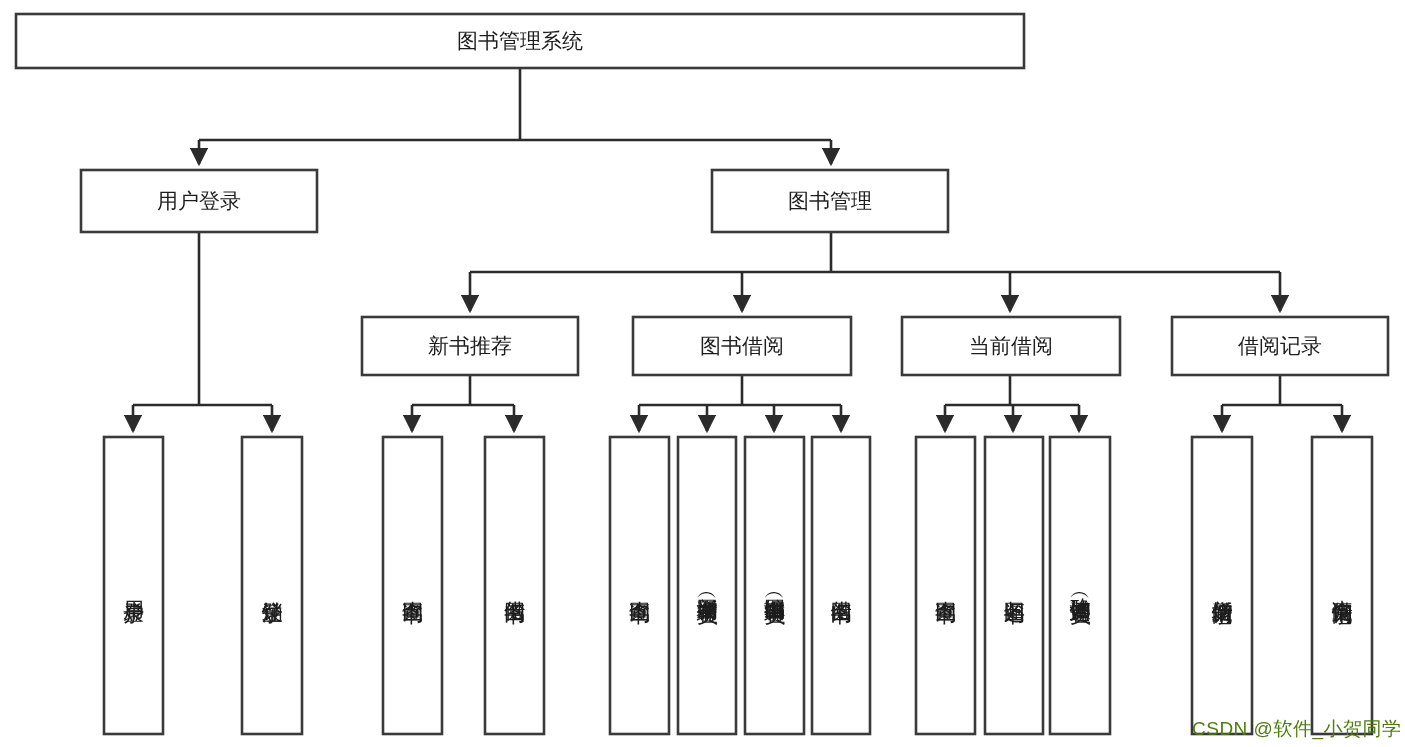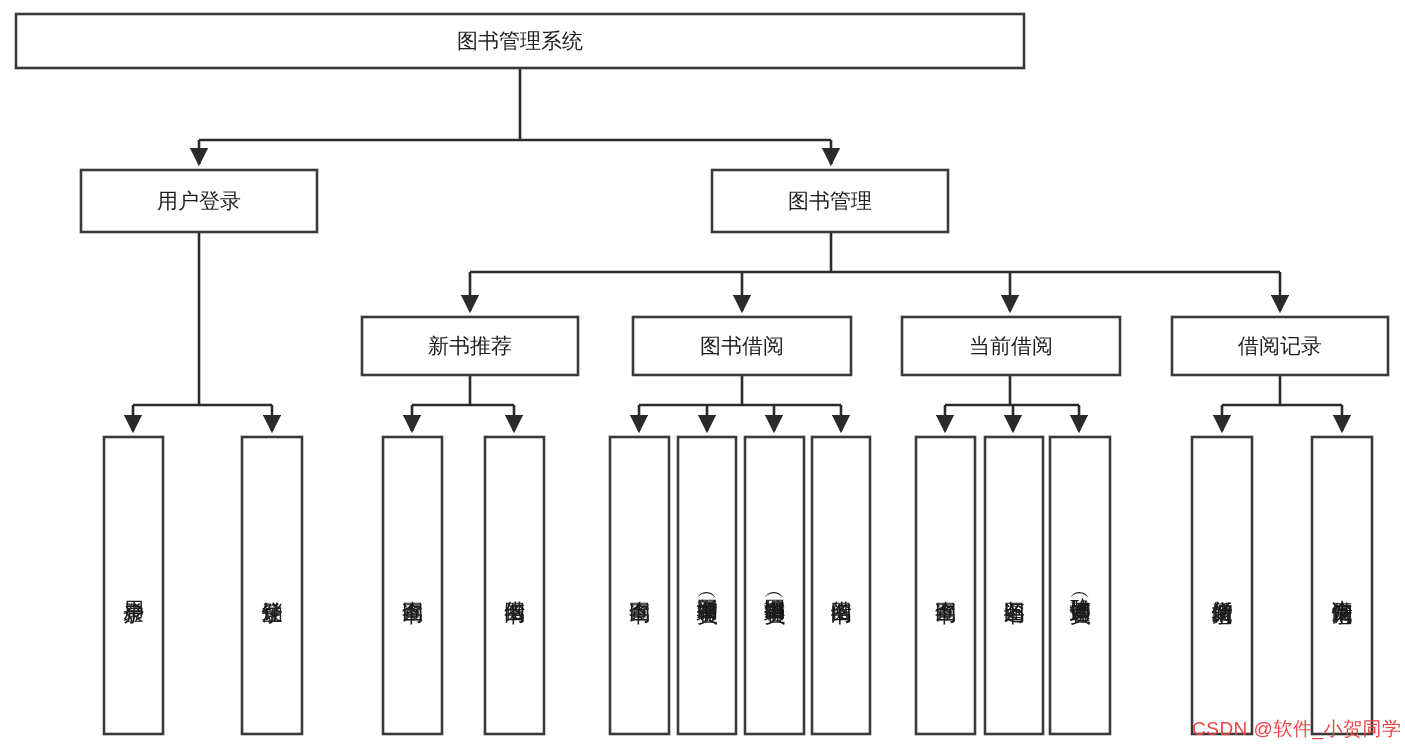--- a/index.html
+++ b/index.html
@@ -61,21 +61,21 @@
     color: #1d1d1d;
     letter-spacing: 1px;
     white-space: nowrap;
     pointer-events: none;
     user-select: none;
   }
   .watermark {
     position: absolute;
     font-family: "Liberation Sans", "DejaVu Sans", sans-serif;
     font-size: 19px;
-    color: #ef4444;
+    color: #4d7c0f;
     white-space: nowrap;
     letter-spacing: 0.5px;
   }
 </style>
 </head>
 <body>
 
 <div id="stage">
 
   <svg id="diagram" viewBox="0 0 1405 747">

